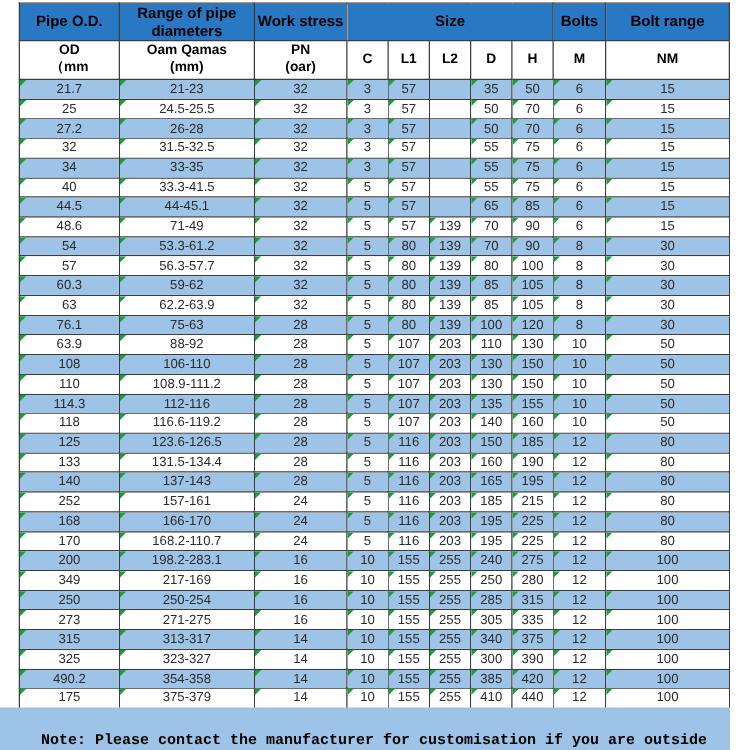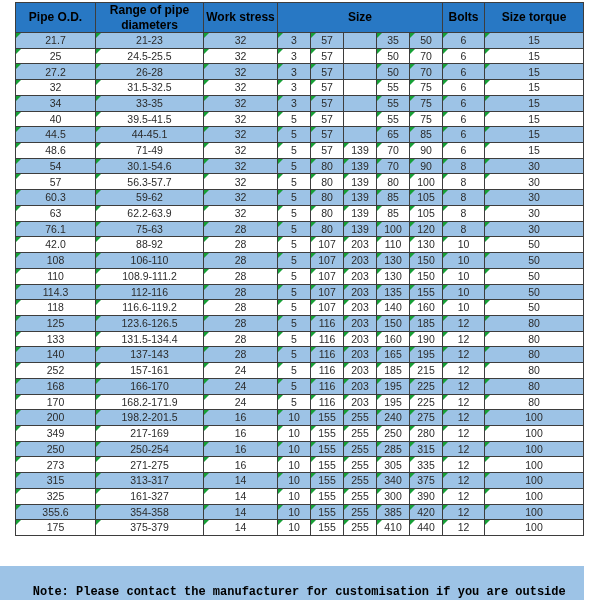--- a/index.html
+++ b/index.html
@@ -69,21 +69,36 @@
         <col style="width: 42px;">
         <col style="width: 99px;">
       </colgroup>
     <thead>
       <tr id="group-header-row">
           <th class="gh" colspan="1">Pipe O.D.</th>
           <th class="gh" colspan="1">Range of pipe diameters</th>
           <th class="gh" colspan="1">Work stress</th>
           <th class="gh" colspan="5">Size</th>
           <th class="gh" colspan="1">Bolts</th>
-          <th class="gh" colspan="1">Size torque</th>
+          <th class="gh" colspan="1">Bolt range</th>
+        </tr>
+      <tr id="sub-header-row">
+          <th class="sh">OD
+（mm</th>
+          <th class="sh">Oam Qamas
+(mm)</th>
+          <th class="sh">PN
+(oar)</th>
+          <th class="sh">C</th>
+          <th class="sh">L1</th>
+          <th class="sh">L2</th>
+          <th class="sh">D</th>
+          <th class="sh">H</th>
+          <th class="sh">M</th>
+          <th class="sh">NM</th>
         </tr>
     </thead>
     <tbody id="table-body">
         <tr>
           <td><span>21.7</span><span class="tri"></span></td>
           <td><span>21-23</span><span class="tri"></span></td>
           <td><span>32</span><span class="tri"></span></td>
           <td><span>3</span><span class="tri"></span></td>
           <td><span>57</span><span class="tri"></span></td>
           <td><span></span></td>
@@ -135,21 +150,21 @@
           <td><span>3</span><span class="tri"></span></td>
           <td><span>57</span><span class="tri"></span></td>
           <td><span></span></td>
           <td><span>55</span><span class="tri"></span></td>
           <td><span>75</span><span class="tri"></span></td>
           <td><span>6</span><span class="tri"></span></td>
           <td><span>15</span><span class="tri"></span></td>
         </tr>
         <tr>
           <td><span>40</span><span class="tri"></span></td>
-          <td><span>39.5-41.5</span><span class="tri"></span></td>
+          <td><span>33.3-41.5</span><span class="tri"></span></td>
           <td><span>32</span><span class="tri"></span></td>
           <td><span>5</span><span class="tri"></span></td>
           <td><span>57</span><span class="tri"></span></td>
           <td><span></span></td>
           <td><span>55</span><span class="tri"></span></td>
           <td><span>75</span><span class="tri"></span></td>
           <td><span>6</span><span class="tri"></span></td>
           <td><span>15</span><span class="tri"></span></td>
         </tr>
         <tr>
@@ -171,21 +186,21 @@
           <td><span>5</span><span class="tri"></span></td>
           <td><span>57</span><span class="tri"></span></td>
           <td><span>139</span><span class="tri"></span></td>
           <td><span>70</span><span class="tri"></span></td>
           <td><span>90</span><span class="tri"></span></td>
           <td><span>6</span><span class="tri"></span></td>
           <td><span>15</span><span class="tri"></span></td>
         </tr>
         <tr>
           <td><span>54</span><span class="tri"></span></td>
-          <td><span>30.1-54.6</span><span class="tri"></span></td>
+          <td><span>53.3-61.2</span><span class="tri"></span></td>
           <td><span>32</span><span class="tri"></span></td>
           <td><span>5</span><span class="tri"></span></td>
           <td><span>80</span><span class="tri"></span></td>
           <td><span>139</span><span class="tri"></span></td>
           <td><span>70</span><span class="tri"></span></td>
           <td><span>90</span><span class="tri"></span></td>
           <td><span>8</span><span class="tri"></span></td>
           <td><span>30</span><span class="tri"></span></td>
         </tr>
         <tr>
@@ -230,21 +245,21 @@
           <td><span>28</span><span class="tri"></span></td>
           <td><span>5</span><span class="tri"></span></td>
           <td><span>80</span><span class="tri"></span></td>
           <td><span>139</span><span class="tri"></span></td>
           <td><span>100</span><span class="tri"></span></td>
           <td><span>120</span><span class="tri"></span></td>
           <td><span>8</span><span class="tri"></span></td>
           <td><span>30</span><span class="tri"></span></td>
         </tr>
         <tr>
-          <td><span>42.0</span><span class="tri"></span></td>
+          <td><span>63.9</span><span class="tri"></span></td>
           <td><span>88-92</span><span class="tri"></span></td>
           <td><span>28</span><span class="tri"></span></td>
           <td><span>5</span><span class="tri"></span></td>
           <td><span>107</span><span class="tri"></span></td>
           <td><span>203</span><span class="tri"></span></td>
           <td><span>110</span><span class="tri"></span></td>
           <td><span>130</span><span class="tri"></span></td>
           <td><span>10</span><span class="tri"></span></td>
           <td><span>50</span><span class="tri"></span></td>
         </tr>
@@ -351,33 +366,33 @@
           <td><span>5</span><span class="tri"></span></td>
           <td><span>116</span><span class="tri"></span></td>
           <td><span>203</span><span class="tri"></span></td>
           <td><span>195</span><span class="tri"></span></td>
           <td><span>225</span><span class="tri"></span></td>
           <td><span>12</span><span class="tri"></span></td>
           <td><span>80</span><span class="tri"></span></td>
         </tr>
         <tr>
           <td><span>170</span><span class="tri"></span></td>
-          <td><span>168.2-171.9</span><span class="tri"></span></td>
+          <td><span>168.2-110.7</span><span class="tri"></span></td>
           <td><span>24</span><span class="tri"></span></td>
           <td><span>5</span><span class="tri"></span></td>
           <td><span>116</span><span class="tri"></span></td>
           <td><span>203</span><span class="tri"></span></td>
           <td><span>195</span><span class="tri"></span></td>
           <td><span>225</span><span class="tri"></span></td>
           <td><span>12</span><span class="tri"></span></td>
           <td><span>80</span><span class="tri"></span></td>
         </tr>
         <tr>
           <td><span>200</span><span class="tri"></span></td>
-          <td><span>198.2-201.5</span><span class="tri"></span></td>
+          <td><span>198.2-283.1</span><span class="tri"></span></td>
           <td><span>16</span><span class="tri"></span></td>
           <td><span>10</span><span class="tri"></span></td>
           <td><span>155</span><span class="tri"></span></td>
           <td><span>255</span><span class="tri"></span></td>
           <td><span>240</span><span class="tri"></span></td>
           <td><span>275</span><span class="tri"></span></td>
           <td><span>12</span><span class="tri"></span></td>
           <td><span>100</span><span class="tri"></span></td>
         </tr>
         <tr>
@@ -423,32 +438,32 @@
           <td><span>10</span><span class="tri"></span></td>
           <td><span>155</span><span class="tri"></span></td>
           <td><span>255</span><span class="tri"></span></td>
           <td><span>340</span><span class="tri"></span></td>
           <td><span>375</span><span class="tri"></span></td>
           <td><span>12</span><span class="tri"></span></td>
           <td><span>100</span><span class="tri"></span></td>
         </tr>
         <tr>
           <td><span>325</span><span class="tri"></span></td>
-          <td><span>161-327</span><span class="tri"></span></td>
+          <td><span>323-327</span><span class="tri"></span></td>
           <td><span>14</span><span class="tri"></span></td>
           <td><span>10</span><span class="tri"></span></td>
           <td><span>155</span><span class="tri"></span></td>
           <td><span>255</span><span class="tri"></span></td>
           <td><span>300</span><span class="tri"></span></td>
           <td><span>390</span><span class="tri"></span></td>
           <td><span>12</span><span class="tri"></span></td>
           <td><span>100</span><span class="tri"></span></td>
         </tr>
         <tr>
-          <td><span>355.6</span><span class="tri"></span></td>
+          <td><span>490.2</span><span class="tri"></span></td>
           <td><span>354-358</span><span class="tri"></span></td>
           <td><span>14</span><span class="tri"></span></td>
           <td><span>10</span><span class="tri"></span></td>
           <td><span>155</span><span class="tri"></span></td>
           <td><span>255</span><span class="tri"></span></td>
           <td><span>385</span><span class="tri"></span></td>
           <td><span>420</span><span class="tri"></span></td>
           <td><span>12</span><span class="tri"></span></td>
           <td><span>100</span><span class="tri"></span></td>
         </tr>

